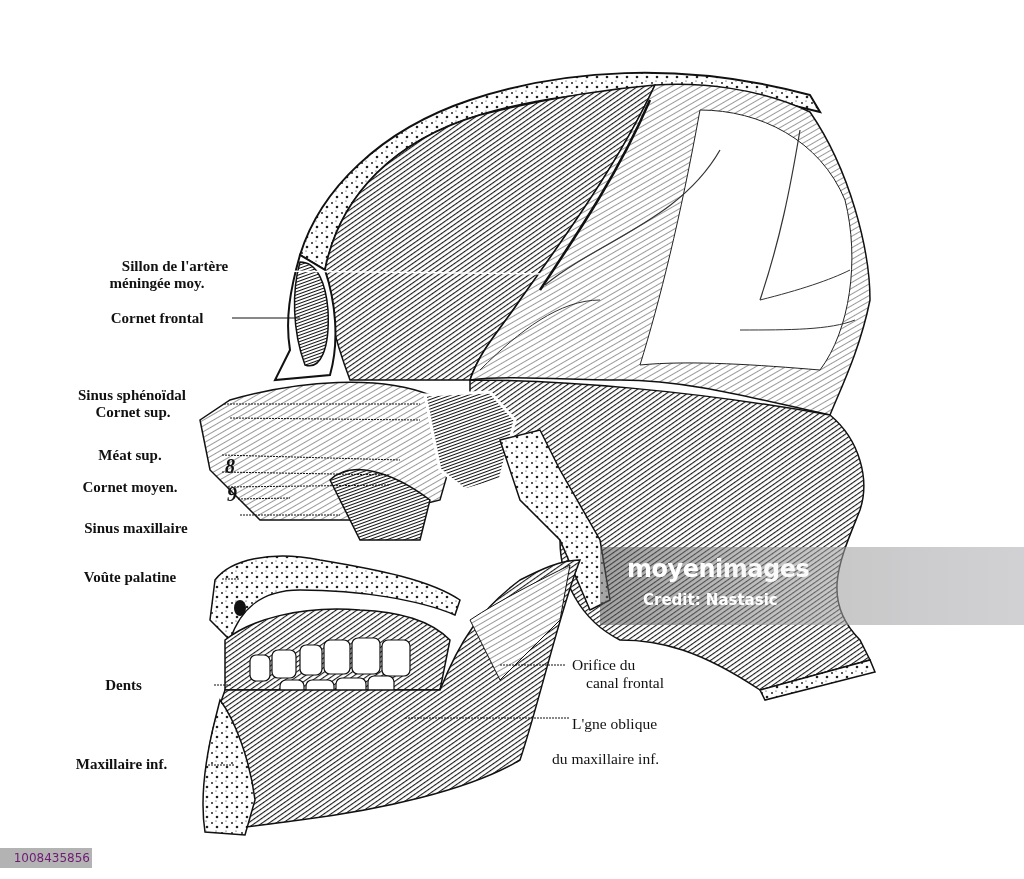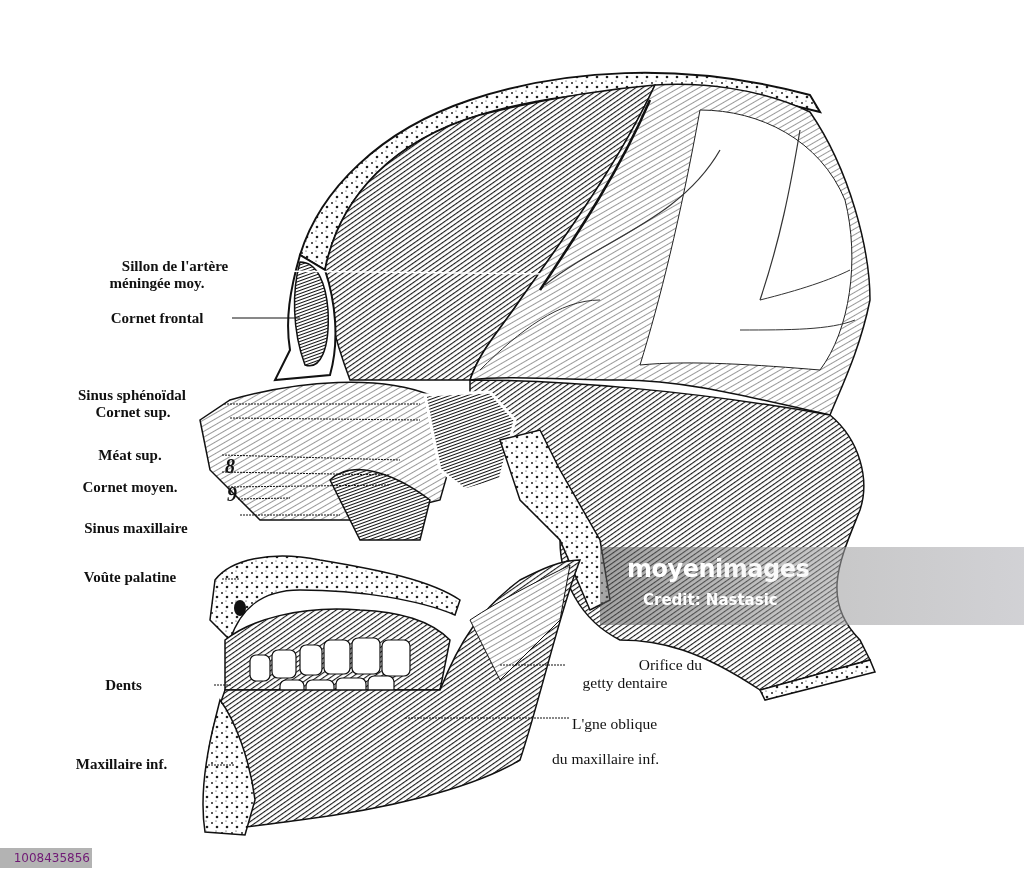--- a/index.html
+++ b/index.html
@@ -122,22 +122,22 @@
   <div class="label r" style="left:40px; top:479px; width:180px;">Cornet moyen.</div>
   <div class="label r" style="left:40px; top:508px; width:192px;margin-top:12px;">Sinus maxillaire</div>
   <div class="label r" style="left:40px; top:569px; width:180px;">Voûte palatine</div>
   <div class="label r" style="left:40px; top:677px; width:167px;">Dents</div>
   <div class="label r" style="left:40px; top:756px; width:163px;">Maxillaire inf.</div>
 
   <div class="num" style="left:225px; top:455px;">8</div>
   <div class="num" style="left:227px; top:483px;">9</div>
 
   
-  <div class="label light" style="left:572px; top:657px; width:130px; text-align:right;">Orifice du</div>
-  <div class="label light" style="left:550px; top:675px; width:150px; text-align:center;">getty dentaire</div>
+  <div class="label light" style="left:572px; top:657px; width:130px; text-align:left;">Orifice du</div>
+  <div class="label light" style="left:550px; top:675px; width:150px; text-align:center;">canal frontal</div>
   <div class="label light" style="left:572px; top:716px; width:130px; text-align:left;">L'gne oblique</div>
   <div class="label light" style="left:552px; top:729px; width:180px; text-align:left;margin-top:22px;">du maxillaire inf.</div>
 </div>
 
 <div class="watermark">
   <div class="wm-brand"><b>moyen</b><span class="thin">images</span></div>
   <div class="wm-credit">Credit: Nastasic</div>
 </div>
 
 <div class="imgid">1008435856</div>

